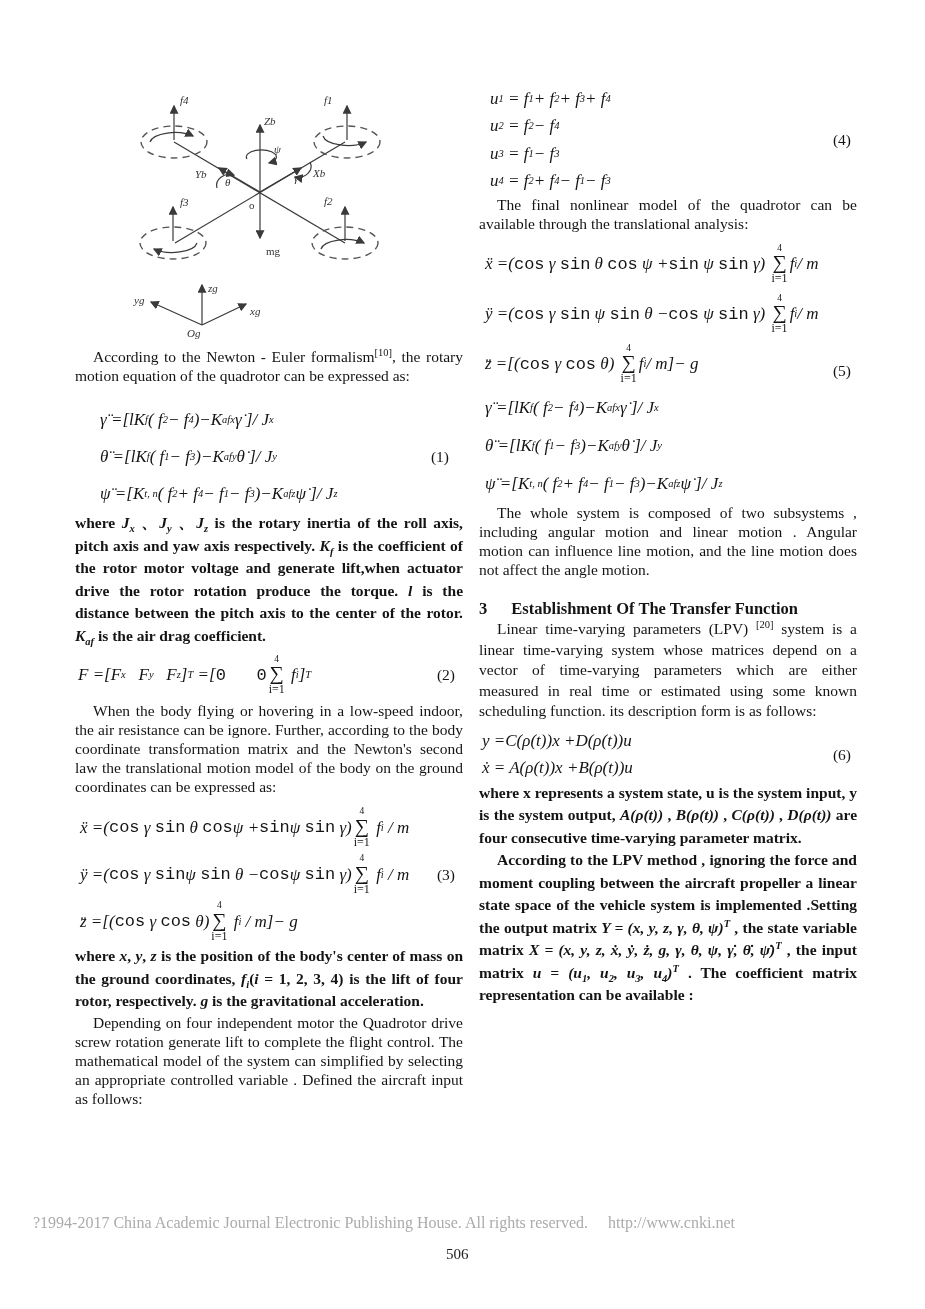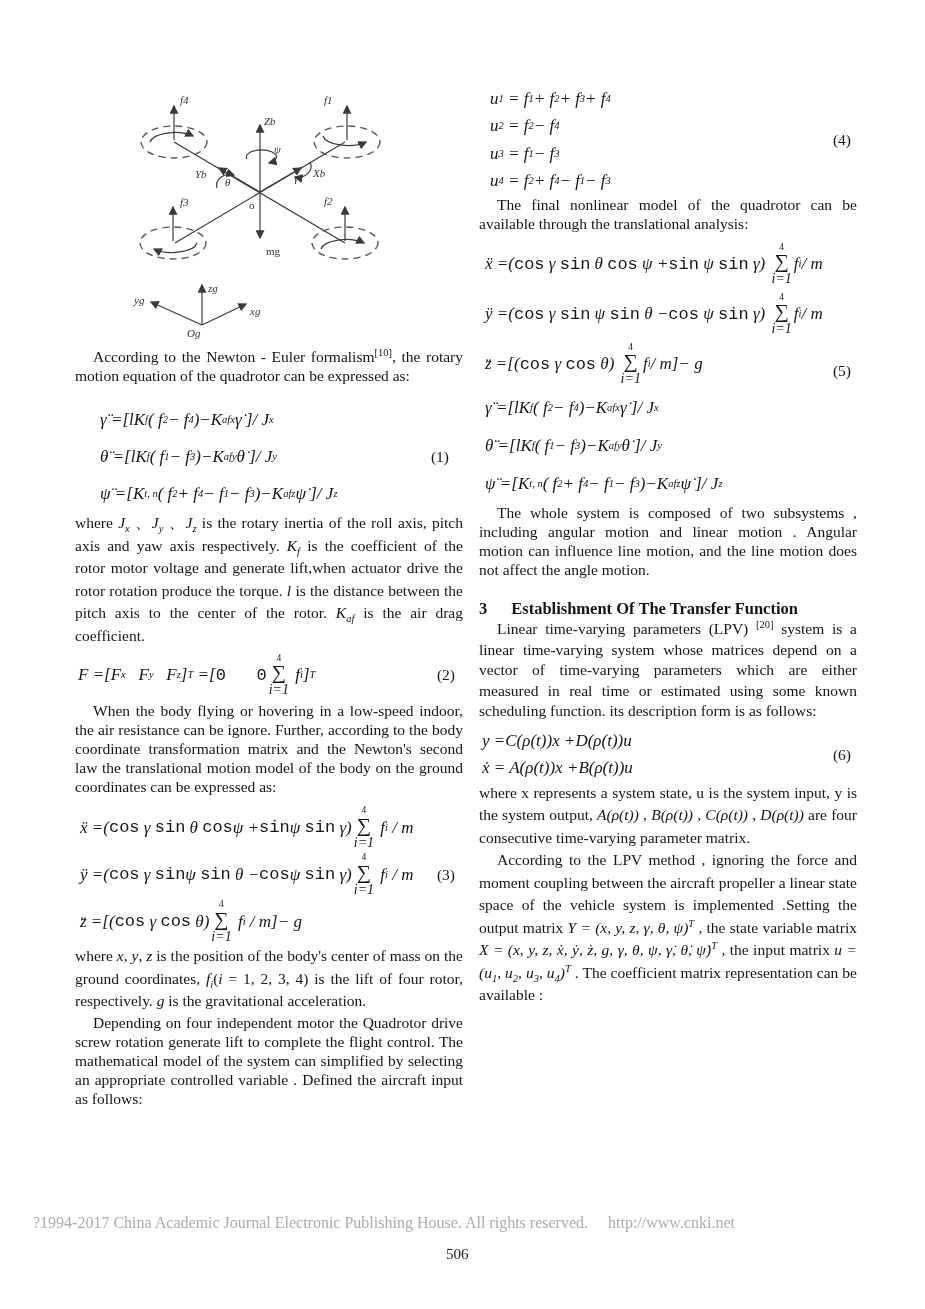--- a/index.html
+++ b/index.html
@@ -4,21 +4,21 @@
 <style>
   html,body{margin:0;padding:0;background:#888;}
   .page{position:relative;width:925px;height:1309px;background:#ffffff;
         font-family:"Liberation Serif",serif;color:#141414;overflow:hidden;}
   .col{position:absolute;top:85px;}
   .col.left{left:75px;width:388px;}
   .col.right{left:479px;width:378px;}
 
   p.body{margin:0;text-align:justify;text-indent:18px;font-size:15.5px;line-height:19px;}
   p.body.noindent{text-indent:0;}
-  p.body.loose{line-height:22.5px;}
+  p.body.loose{line-height:22.5px;font-weight:bold;}
   p.body.mloose{line-height:20.5px;}
 
   .it{font-style:italic;}
   .rm{font-style:normal;font-family:Liberation Mono, monospace;}
   sub,sup{font-size:10.5px;line-height:0;}
   sub.it,sup.it{font-style:italic;}
   sup.rf{font-style:normal;}
 
   
   .figwrap{width:100%;}
@@ -37,21 +37,21 @@
   .eq3 .lines{padding-left:5px;}  .eq3 .eline{height:47px;} .eq3 .num{margin-right:8px;}
   .eq4 .lines{padding-left:11px;} .eq4 .eline{height:27.5px;} .eq4 .num{margin-right:6px;}
   .eq5 .lines{padding-left:6px;}  .eq5 .eline{height:38px;}
   .eq5 .eline:nth-child(-n+3){height:50px;} .eq5 .num{margin-right:6px;}
   .eq6 .lines{padding-left:3px;}  .eq6 .eline{height:27px;} .eq6 .num{margin-right:6px;}
 
   .bigsum{display:inline-flex;flex-direction:column;align-items:center;
           font-style:normal;vertical-align:middle;margin:0 2px;}
   .bigsum .t{font-size:9.5px;line-height:1.1;}
   .bigsum .s{font-size:20px;line-height:.95;}
-  .bigsum .b{font-size:14px;line-height:1.1;font-style:italic;}
+  .bigsum .b{font-size:12px;line-height:1.1;}
 
   .h3{display:flex;align-items:baseline;font-weight:bold;font-size:16.5px;margin:0;}
   .h3 .hnum{margin-right:24px;}
 
   
   .pagenum{position:absolute;left:446px;top:1246px;font-size:15px;color:#222;}
   .footer{position:absolute;left:33px;top:1214px;font-size:16px;color:#ababab;white-space:nowrap;}
   .footer .url{margin-left:20px;}
 
   

